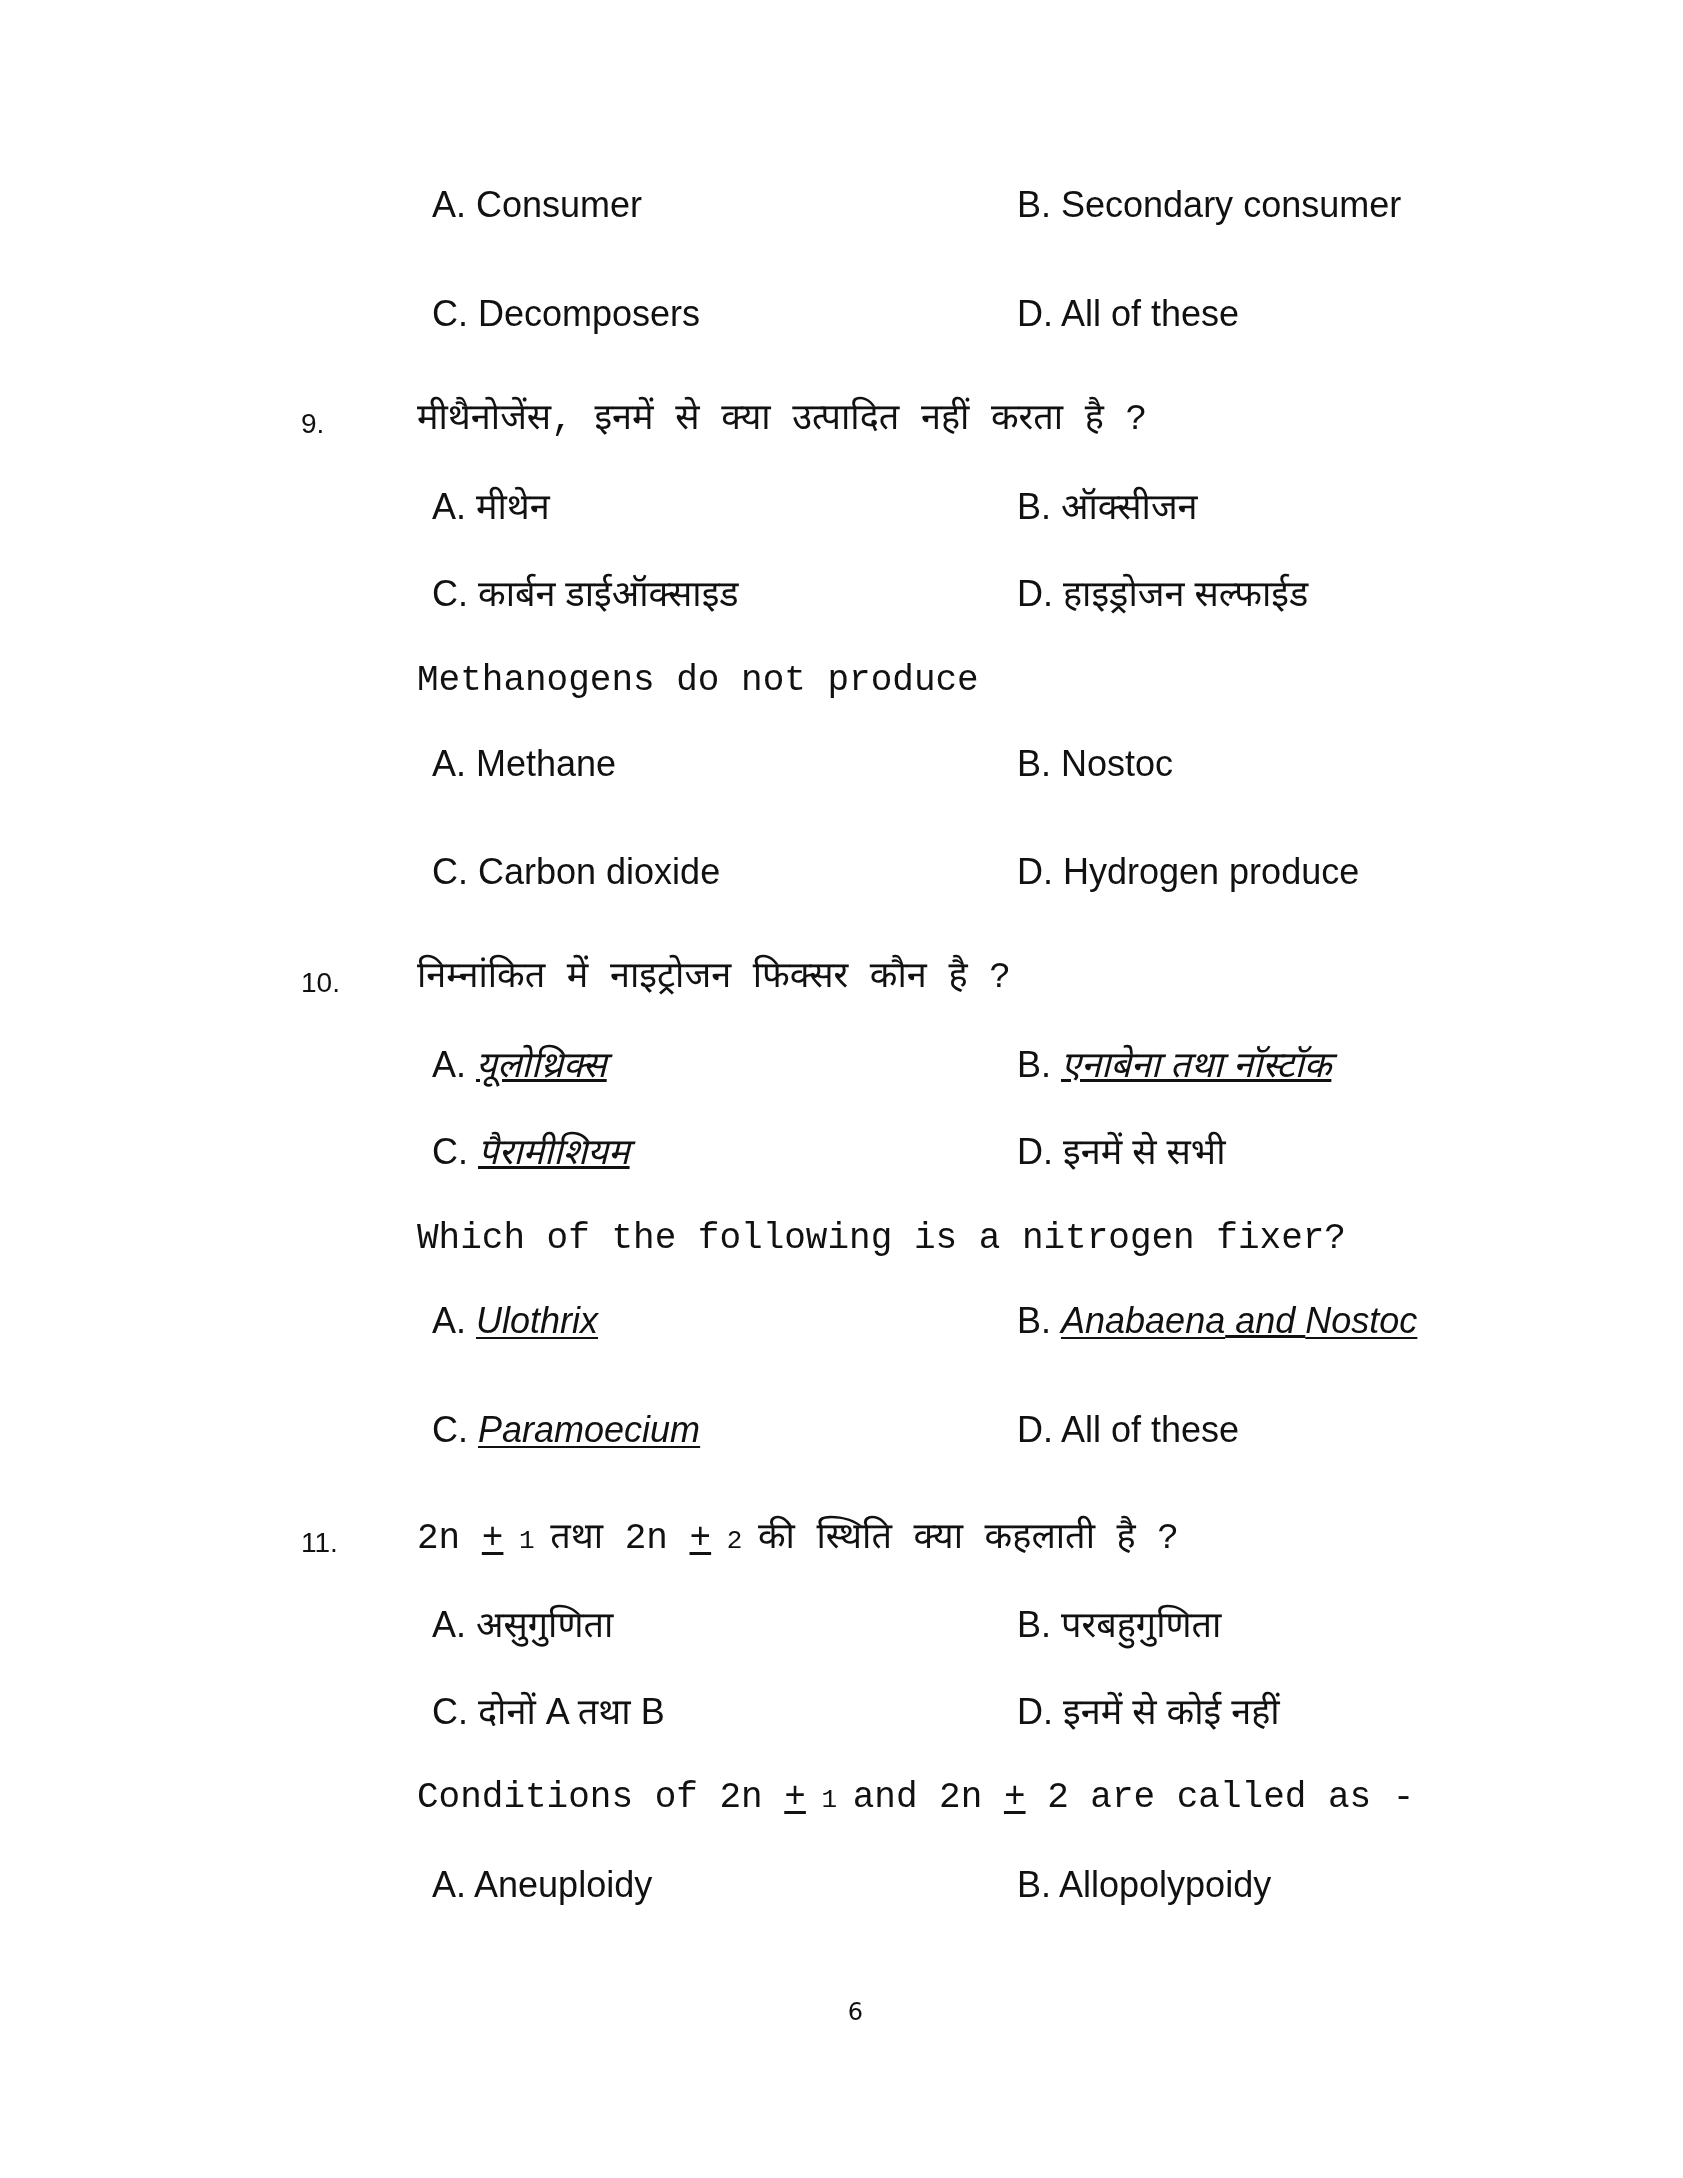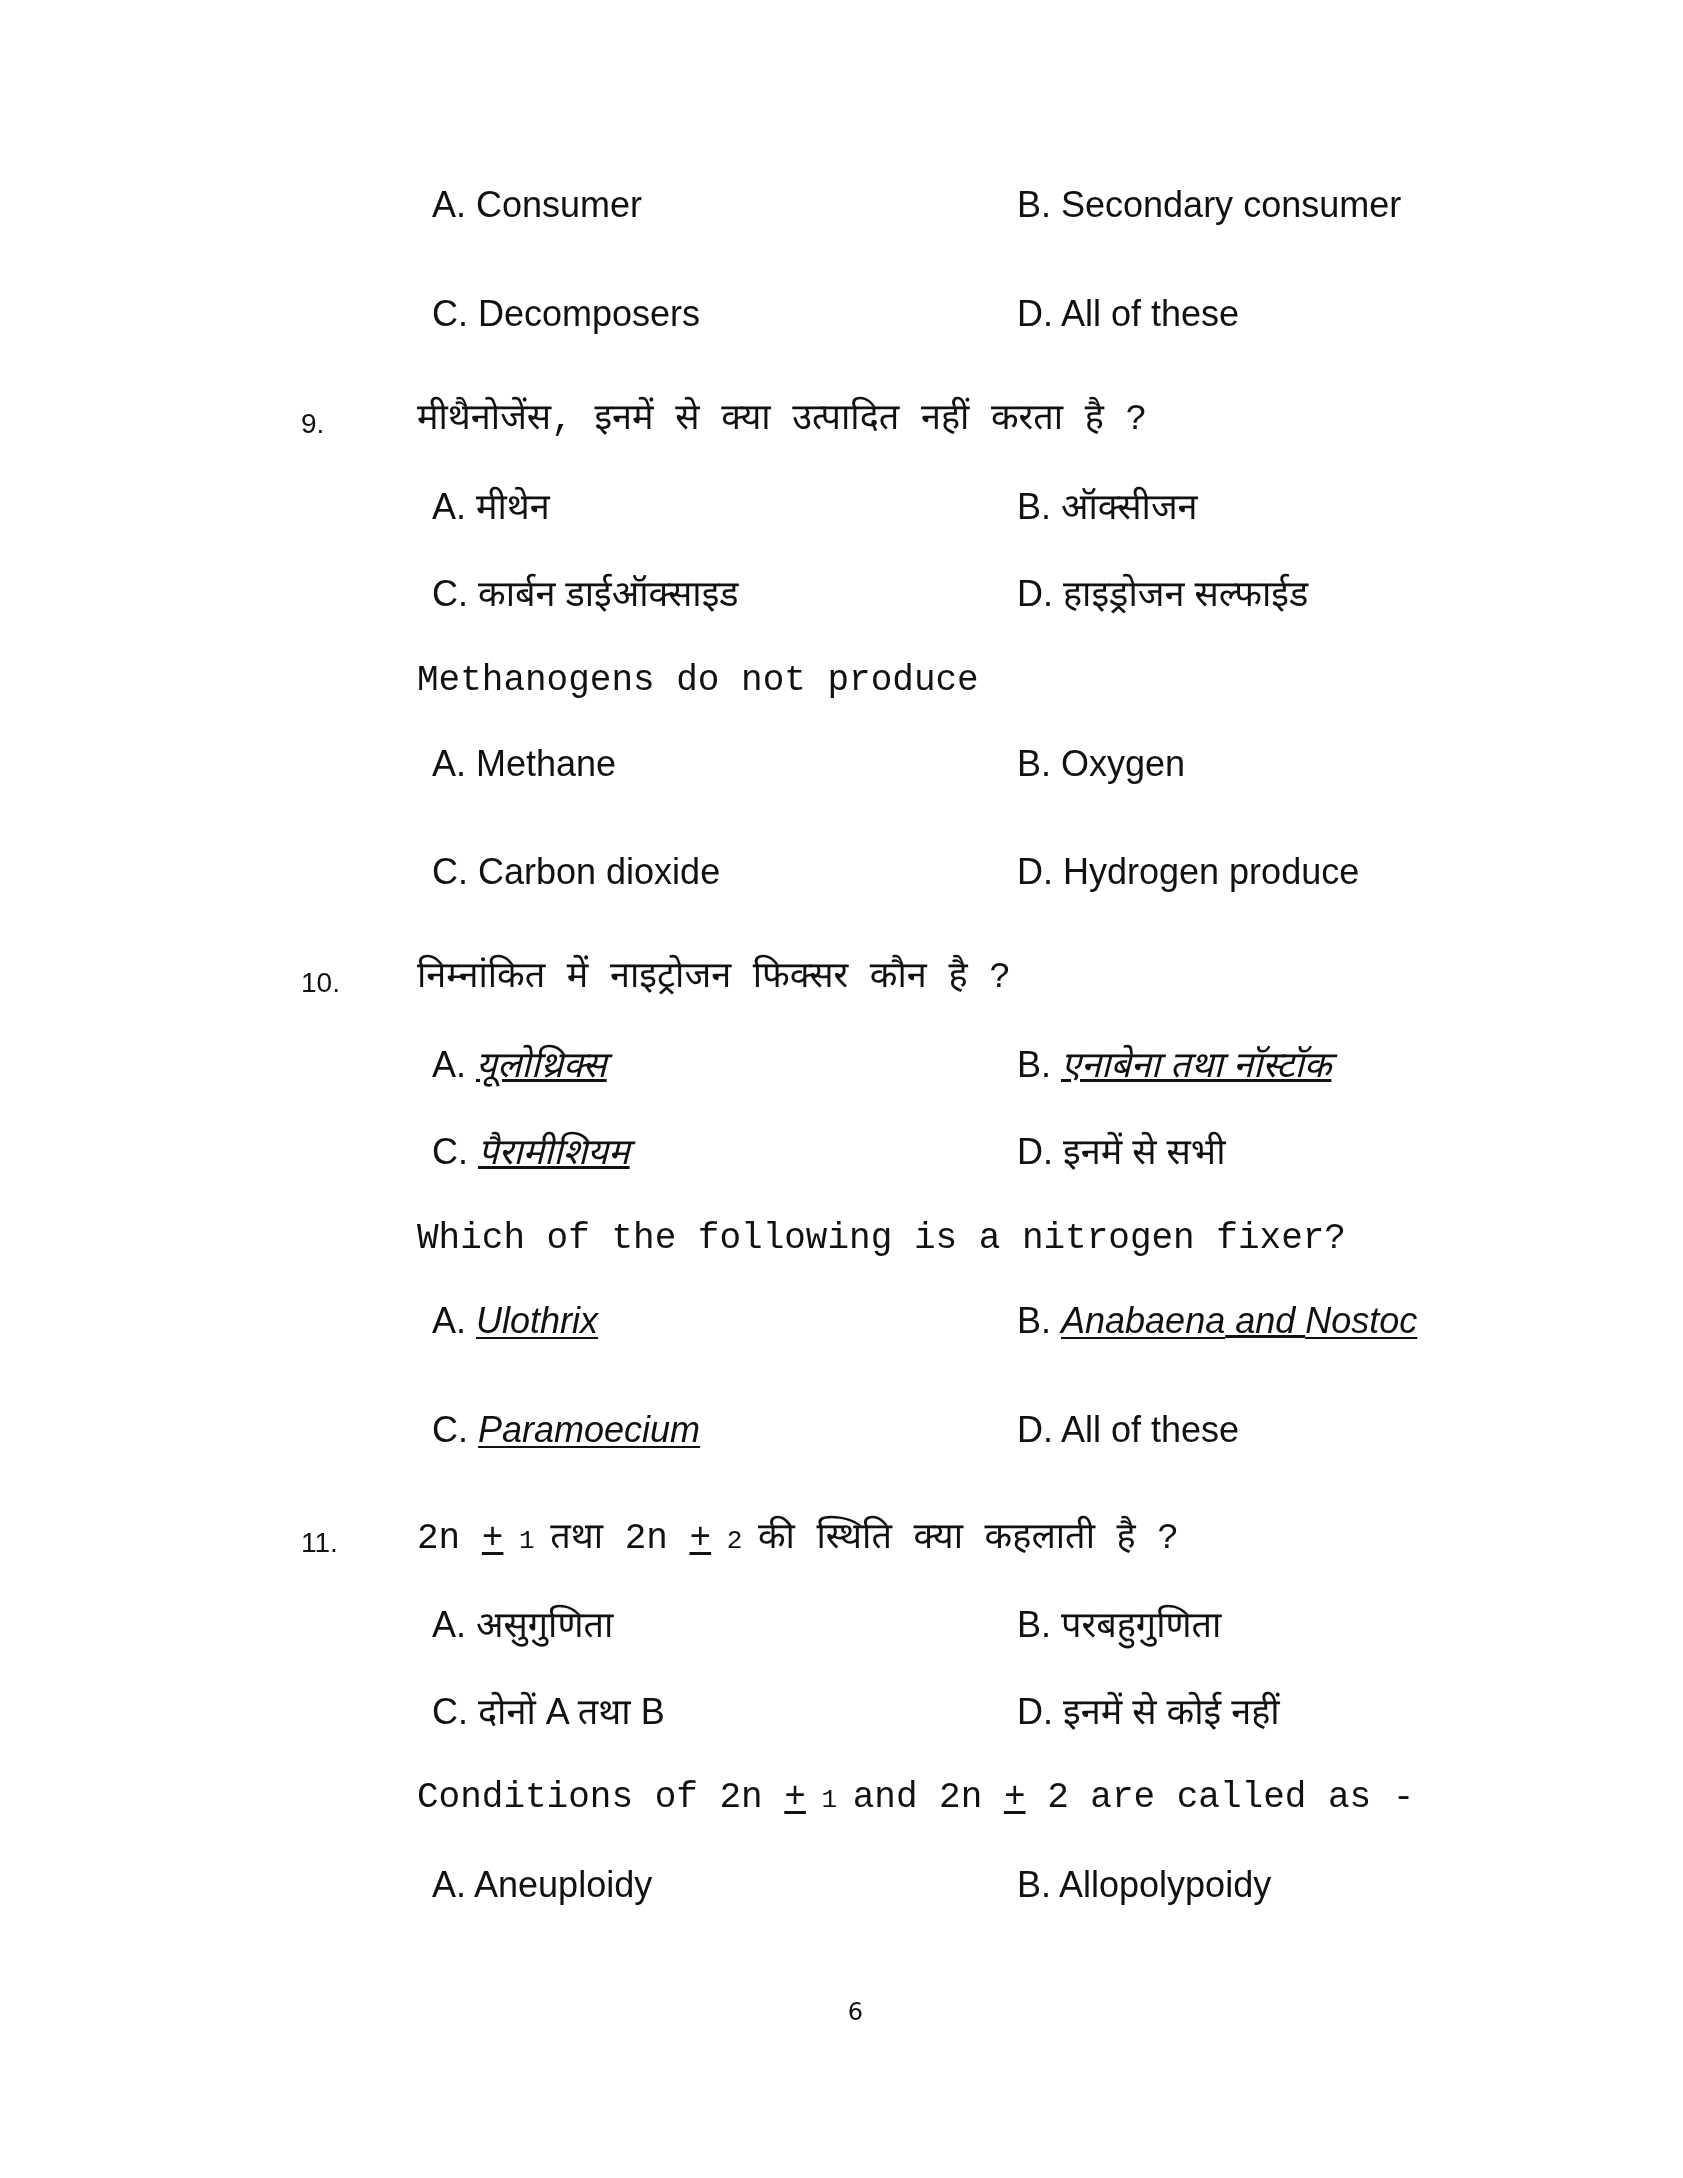--- a/index.html
+++ b/index.html
@@ -26,21 +26,21 @@
 <div class="line colB" style="top:292px">D. All of these</div>
 
 <div class="qnum" style="top:402px">9.</div>
 <div class="line stem" style="top:398px">मीथैनोजेंस, इनमें से क्या उत्पादित नहीं करता है ?</div>
 <div class="line colA" style="top:485px">A. मीथेन</div>
 <div class="line colB" style="top:485px">B. ऑक्सीजन</div>
 <div class="line colA" style="top:572px">C. कार्बन डाईऑक्साइड</div>
 <div class="line colB" style="top:572px">D. हाइड्रोजन सल्फाईड</div>
 <div class="line stem" style="top:659px">Methanogens do not produce</div>
 <div class="line colA" style="top:742px">A. Methane</div>
-<div class="line colB" style="top:742px">B. Oxygen</div>
+<div class="line colB" style="top:742px">B. Nostoc</div>
 <div class="line colA" style="top:850px">C. Carbon dioxide</div>
 <div class="line colB" style="top:850px">D. Hydrogen produce</div>
 
 <div class="qnum" style="top:961px">10.</div>
 <div class="line stem" style="top:956px">निम्नांकित में नाइट्रोजन फिक्सर कौन है ?</div>
 <div class="line colA" style="top:1043px">
   <span>A. </span><span class="it">यूलोथ्रिक्स</span>
 </div>
 <div class="line colB" style="top:1043px">
   <span>B. </span><span class="it">एनाबेना तथा नॉस्टॉक</span>

